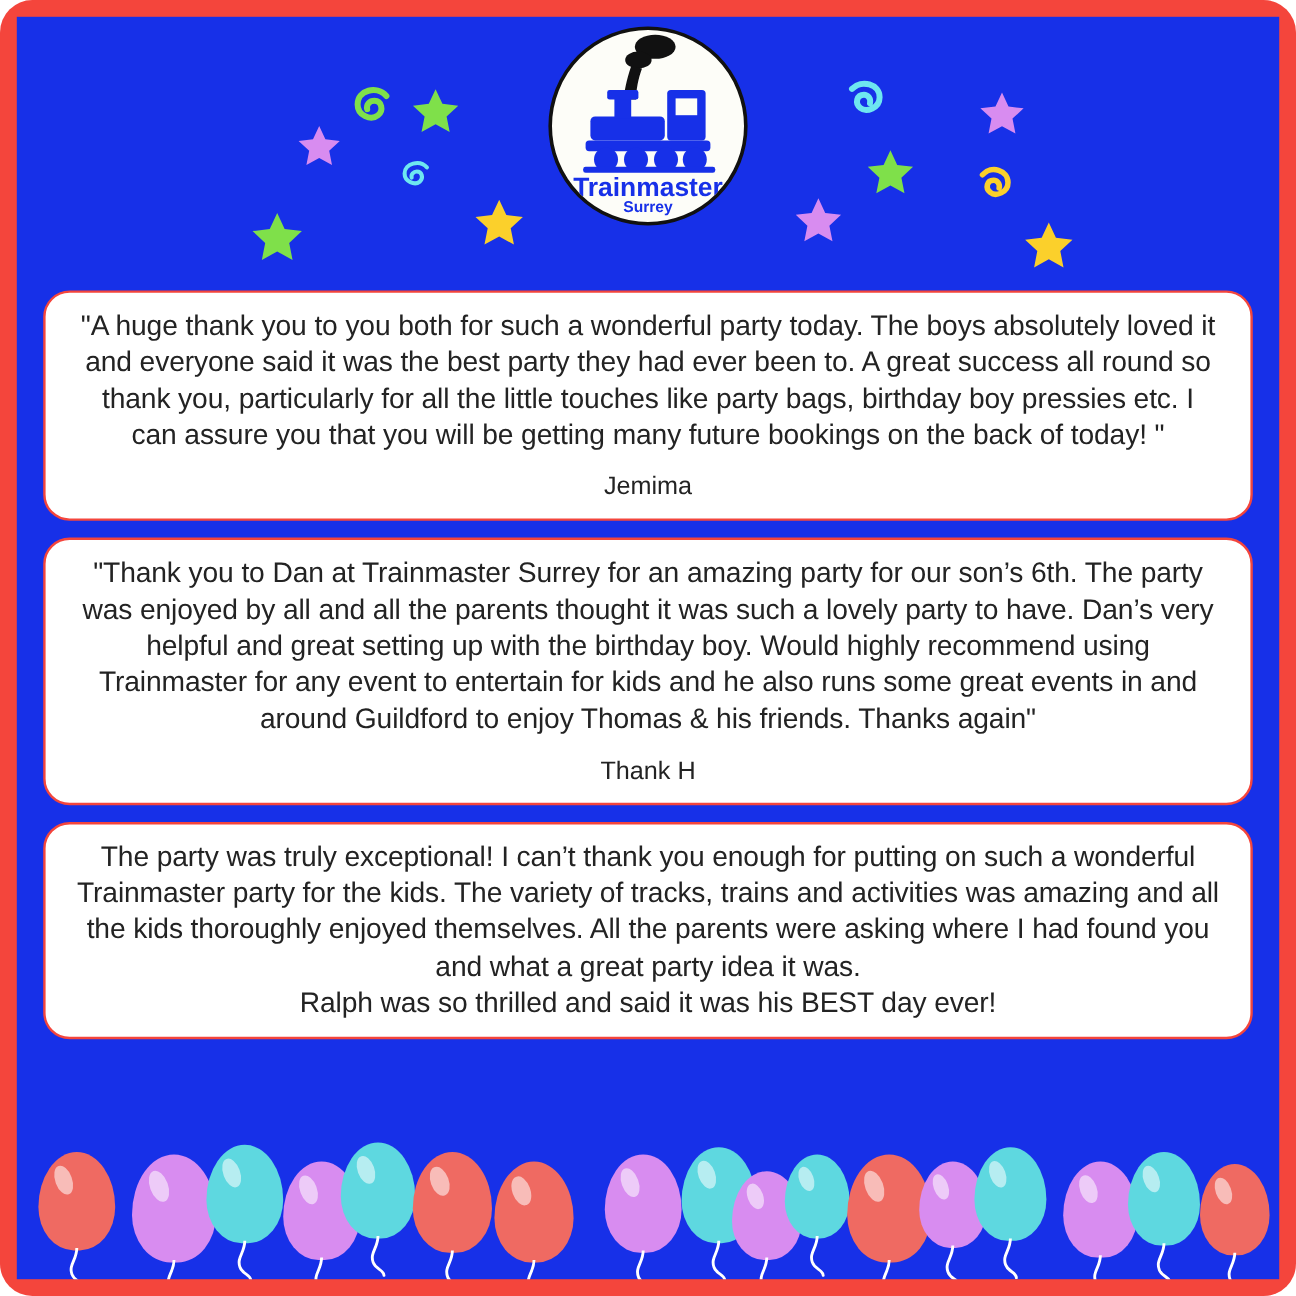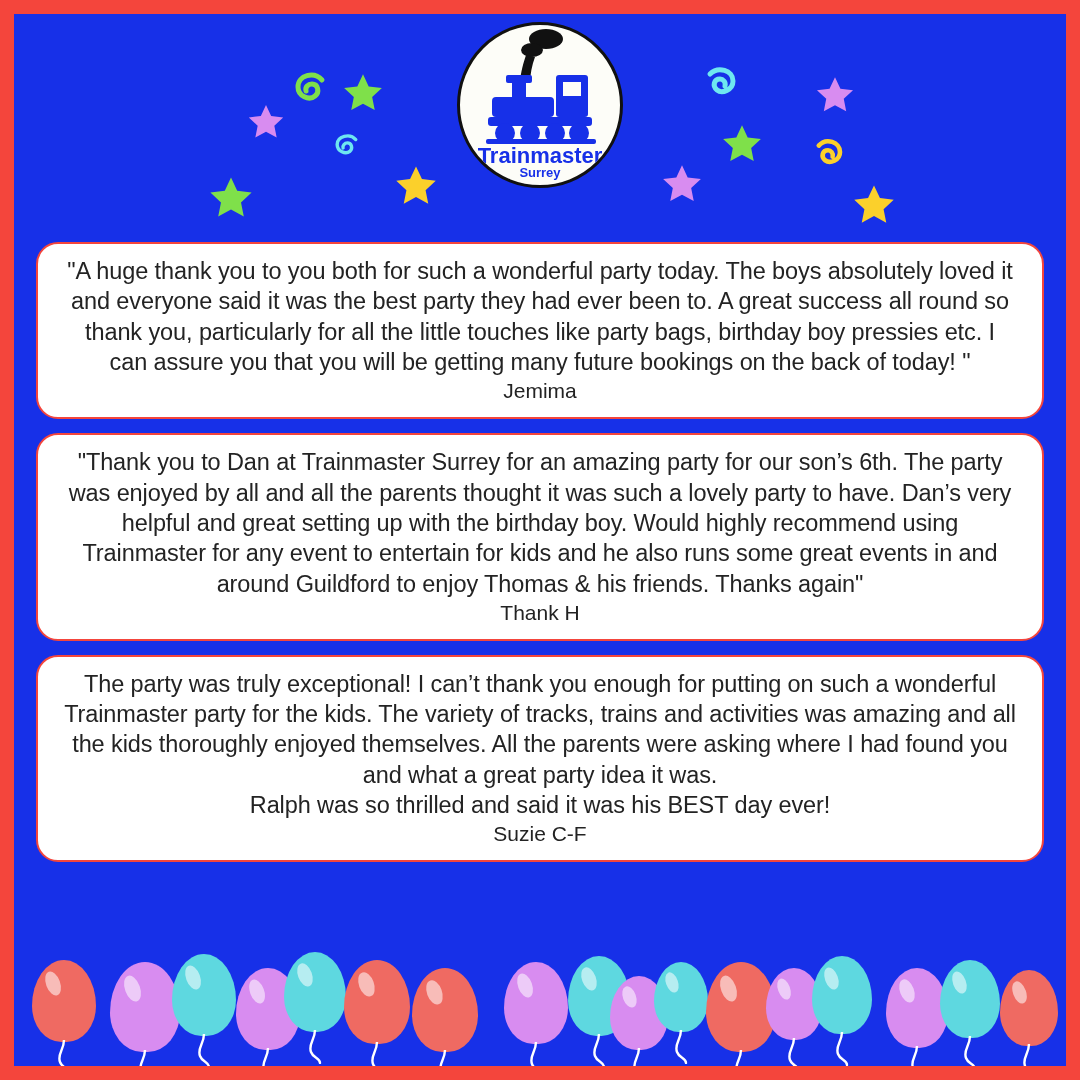--- a/index.html
+++ b/index.html
@@ -5,20 +5,21 @@
   * { box-sizing: border-box; margin: 0; padding: 0; }
   html, body {
     width: 1080px; height: 1080px;
     font-family: "Liberation Sans", sans-serif;
     overflow: hidden;
   }
   #poster {
     position: relative;
     width: 1080px; height: 1080px;
     background: #f4453c;
+    border-radius: 27px;
   }
   #inner {
     position: absolute;
     left: 14px; top: 14px;
     width: 1052px; height: 1052px;
     background: #1730e8;
     overflow: hidden;
   }
 
   
@@ -61,21 +62,21 @@
   .quote-text {
     font-size: 23.5px;
     line-height: 1.29;
     text-align: center;
     letter-spacing: -0.1px;
     white-space: pre-line;
   }
   .quote-author {
     font-size: 21px;
     text-align: center;
-    margin-top: 2px;
+    margin-top: 17px;
   }
 
   
   #balloons {
     position: absolute;
     left: 0; right: 0; bottom: 0;
     height: 140px;
   }
   .balloon {
     position: absolute;
@@ -205,21 +206,20 @@
       </div>
 
       <div class="card">
         <div class="quote-text">"Thank you to Dan at Trainmaster Surrey for an amazing party for our son’s 6th. The party was enjoyed by all and all the parents thought it was such a lovely party to have. Dan’s very helpful and great setting up with the birthday boy. Would highly recommend using Trainmaster for any event to entertain for kids and he also runs some great events in and around Guildford to enjoy Thomas &amp; his friends. Thanks again"</div>
         <div class="quote-author">Thank H</div>
       </div>
 
       <div class="card">
         <div class="quote-text">The party was truly exceptional! I can’t thank you enough for putting on such a wonderful Trainmaster party for the kids. The variety of tracks, trains and activities was amazing and all the kids thoroughly enjoyed themselves. All the parents were asking where I had found you and what a great party idea it was.
 Ralph was so thrilled and said it was his BEST day ever!</div>
-        <div class="quote-author">Suzie C-F</div>
       </div>
 
     </div>
 
     <div id="balloons">
         <div class="balloon" style="left: 18px; bottom: 24px; width: 64px;">
           <div class="body" style="height:82px;background:#ef6a62;">
             <div class="shine"></div>
           </div>
           <svg class="string" viewBox="0 0 26 34" style="top:80px;">

